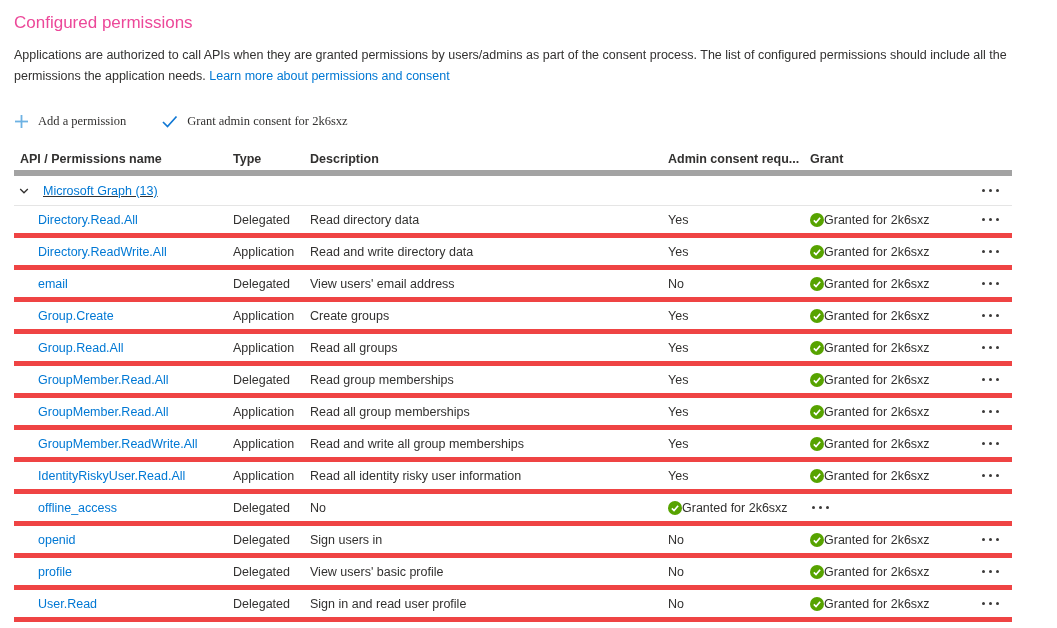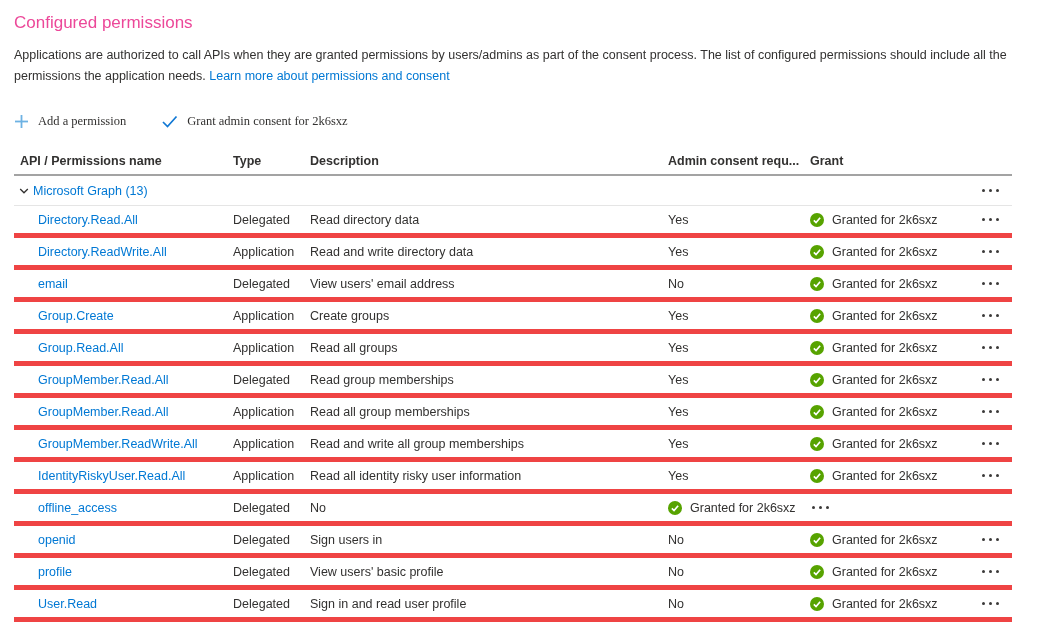--- a/index.html
+++ b/index.html
@@ -56,57 +56,58 @@
 
   .table { margin-top: 15px; width: 998px; }
 
   .grid-row {
     display: grid;
     grid-template-columns: 219px 77px 358px 142px 170px 1fr;
     align-items: center;
   }
   .thead {
     height: 28px;
-    border-bottom: 2px solid #a3a3a3;
+    border-bottom: 6px solid #a3a3a3;
     font-weight: 700;
     font-size: 12.5px;
   }
   .cell { font-size: 12.5px; white-space: nowrap; overflow: hidden; text-overflow: ellipsis; }
   .first-cell { padding-left: 6px; }
 
   .group-row {
     height: 30px;
     border-bottom: 1px solid #e5e5e5;
   }
   .group-name {
     display: flex;
     align-items: center;
-    gap: 3px;
+    gap: 13px;
     padding-left: 4px;
+    text-decoration: underline;
   }
   .group-name a {
     color: var(--link, #0078d4);
     text-decoration: none;
     cursor: pointer;
     font-size: 12.5px;
   }
   .chev-btn { display: flex; align-items: center; cursor: pointer; background: none; border: none; padding: 0; }
 
   .row {
     height: 32px;
     border-bottom: 5px solid #ef4444;
   }
   .name-cell { padding-left: 24px; }
   .name-cell a {
     color: var(--link, #0078d4);
     text-decoration: none;
     cursor: pointer;
   }
 
-  .status-cell { display: flex; align-items: flex-end; gap: 8px; }
+  .status-cell { display: flex; align-items: flex-end; }
   .status-icon { display: flex; align-items: center; }
   .status-icon circle { fill: var(--success, #57a300); }
 
   .dots-cell {
     display: flex;
     align-items: center;
     gap: 4px;
     cursor: pointer;
     padding-left: 2px;
   }

